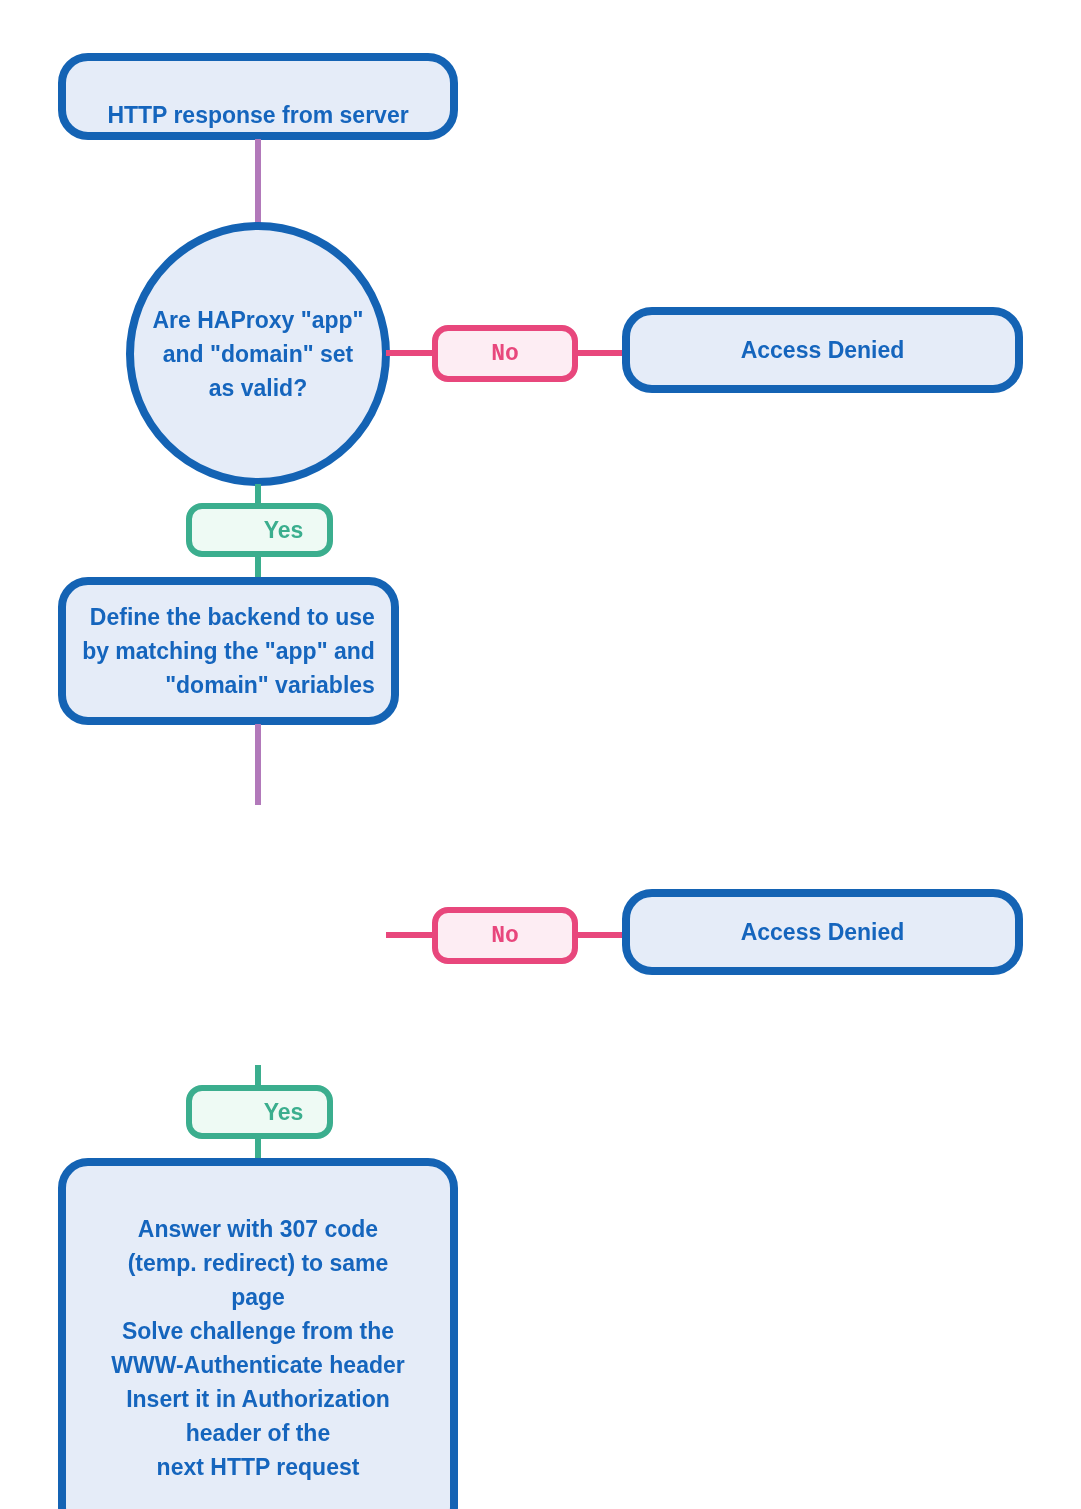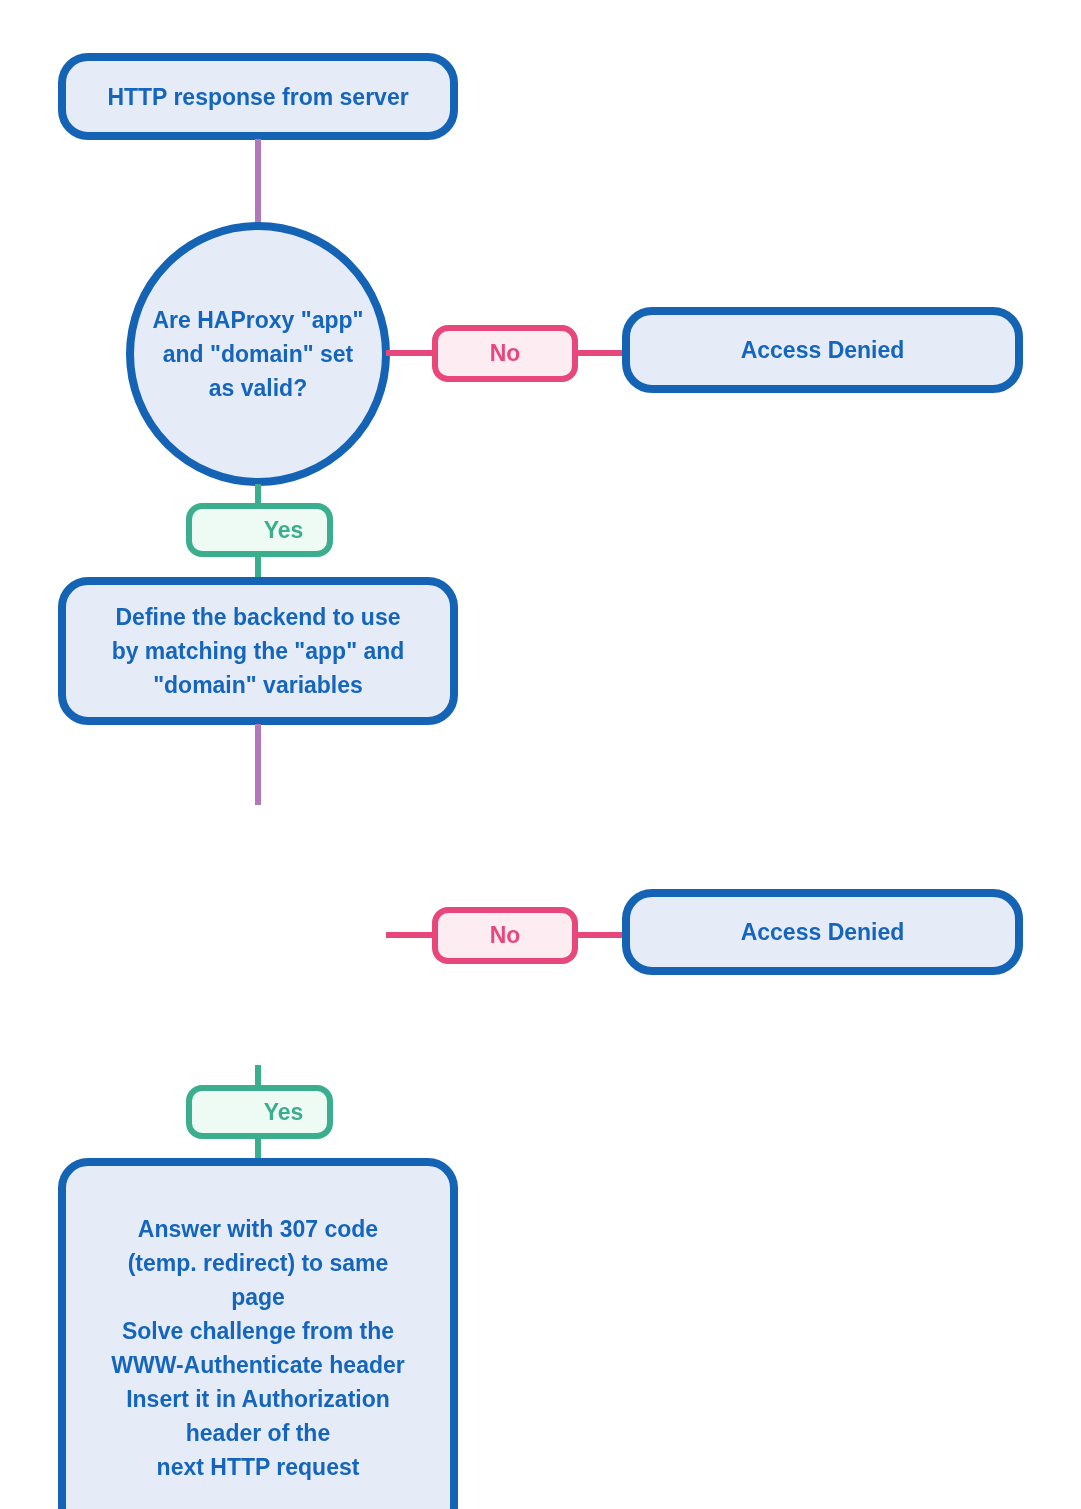--- a/index.html
+++ b/index.html
@@ -38,38 +38,39 @@
     line-height: 34px;
   }
   .badge {
     font-size: 23px;
     border-radius: 16px;
   }
   .badge-no {
     background: var(--pink-fill, #fdedf3);
     border: 6px solid var(--pink, #e8477c);
     color: var(--pink, #e8477c);
+    font-family: Liberation Mono, monospace;
   }
   .badge-yes {
     background: var(--green-fill, #eefaf4);
     border: 6px solid var(--green, #3bae8e);
     color: var(--green, #3bae8e);
     padding-left: 48px;
   }
   .line { position: absolute; }
   .line-purple { background: var(--purple, #b279ba); }
   .line-pink   { background: var(--pink, #e8477c); }
   .line-green  { background: var(--green, #3bae8e); }
 </style>
 </head>
 <body>
 
 <div class="canvas">
 
-  <div class="node box" style="left:58px; top:53px; width:400px; height:87px;">
+  <div class="node box" style="left:58px; top:53px; width:400px; height:87px;align-items:flex-end;">
     <span>HTTP response from server</span>
   </div>
 
   <div class="line line-purple" style="left:255px; top:139px; width:6px; height:85px;"></div>
 
   <div class="node circle" style="left:126px; top:222px; width:264px; height:264px;">
     <span>Are HAProxy "app"
 and "domain" set
 as valid?</span>
   </div>
@@ -87,21 +88,21 @@
   </div>
 
   <div class="line line-green" style="left:255px; top:484px; width:6px; height:21px;"></div>
 
   <div class="node badge badge-yes" style="left:186px; top:503px; width:147px; height:54px;">
     <span>Yes</span>
   </div>
 
   <div class="line line-green" style="left:255px; top:555px; width:6px; height:24px;"></div>
 
-  <div class="node box" style="left:58px; top:577px; width:400px; height:148px;">
+  <div class="node box" style="left:58px; top:577px; width:341px; height:148px;text-align:right;">
     <span>Define the backend to use
 by matching the "app" and
 "domain" variables</span>
   </div>
 
   <div class="line line-purple" style="left:255px; top:724px; width:6px; height:81px;"></div>
 
 
   <div class="line line-pink" style="left:386px; top:932px; width:46px; height:6px;"></div>
 

